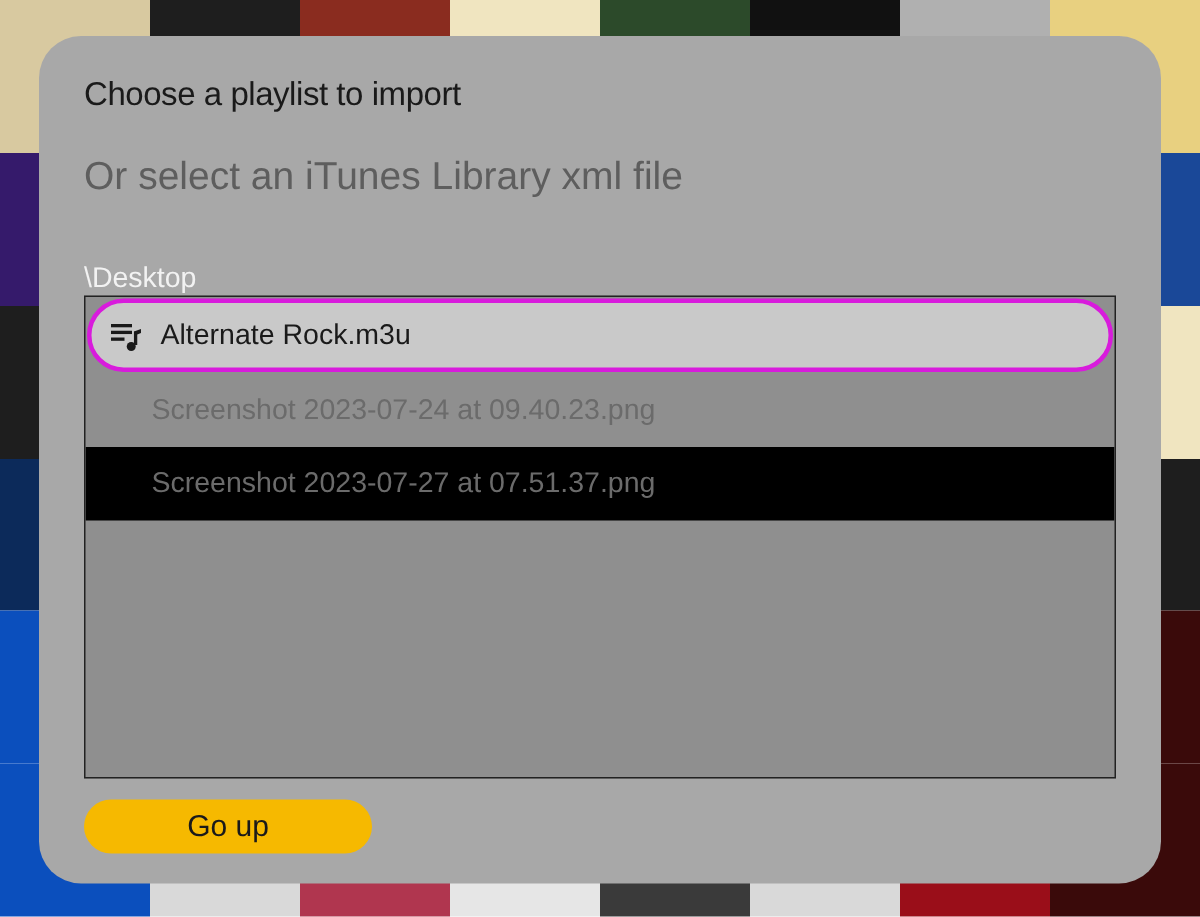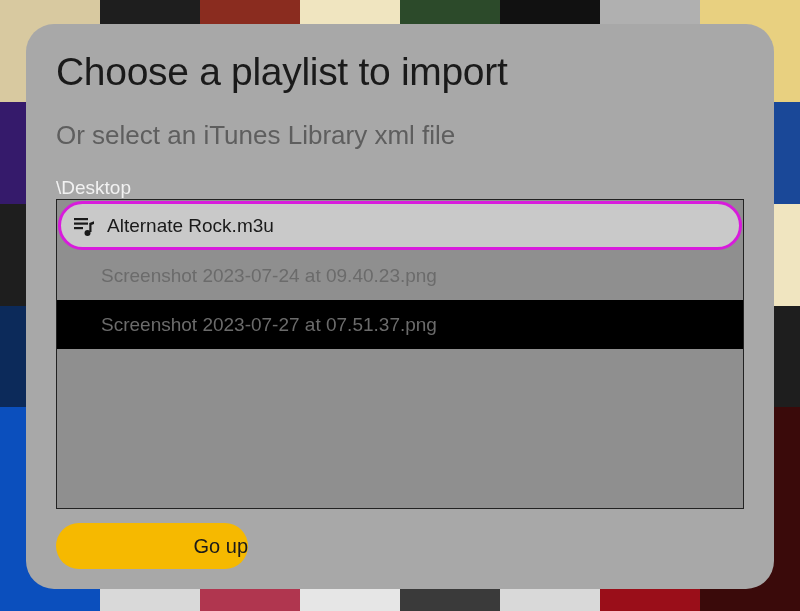--- a/index.html
+++ b/index.html
@@ -26,32 +26,32 @@
   .dialog {
     position: absolute;
     left: 26px; right: 26px; top: 24px; bottom: 22px;
     border-radius: 28px;
     background: #a8a8a8;
     padding: 26px 30px 20px 30px;
     display: flex; flex-direction: column;
   }
 
   .title {
-    font-size: 39px;
+    font-size: 22px;
     font-weight: 500;
     color: #1a1a1a;
     letter-spacing: -0.3px;
   }
   .subtitle {
     margin-top: 26px;
     font-size: 26px;
     color: #5e5e5e;
   }
   .path {
-    margin-top: 26px;
+    margin-top: 42px;
     font-size: 19px;
     color: #f2f2f2;
   }
 
   .file-list {
     margin-top: 0;
     flex: 1;
     border: 1px solid #222;
     background: #8f8f8f;
     overflow: hidden;
@@ -79,26 +79,25 @@
   .icon-slot { width: 26px; height: 26px; display:flex; align-items:center; justify-content:center; }
 
   .buttons {
     margin-top: 14px;
     display: flex; justify-content: space-between;
   }
   .btn {
     background: #f6b900;
     border: none;
     border-radius: 26px;
-    height: 46px;
+    height: 36px;
     width: 192px;
     font-size: 20px;
     color: #1a1a1a;
     cursor: pointer;
-    text-align: right;
   }
 </style>
 </head>
 <body>
 
 <div class="bg">
   <div class="c0"></div>
     <div class="c1"></div>
     <div class="c2"></div>
     <div class="c3"></div>

